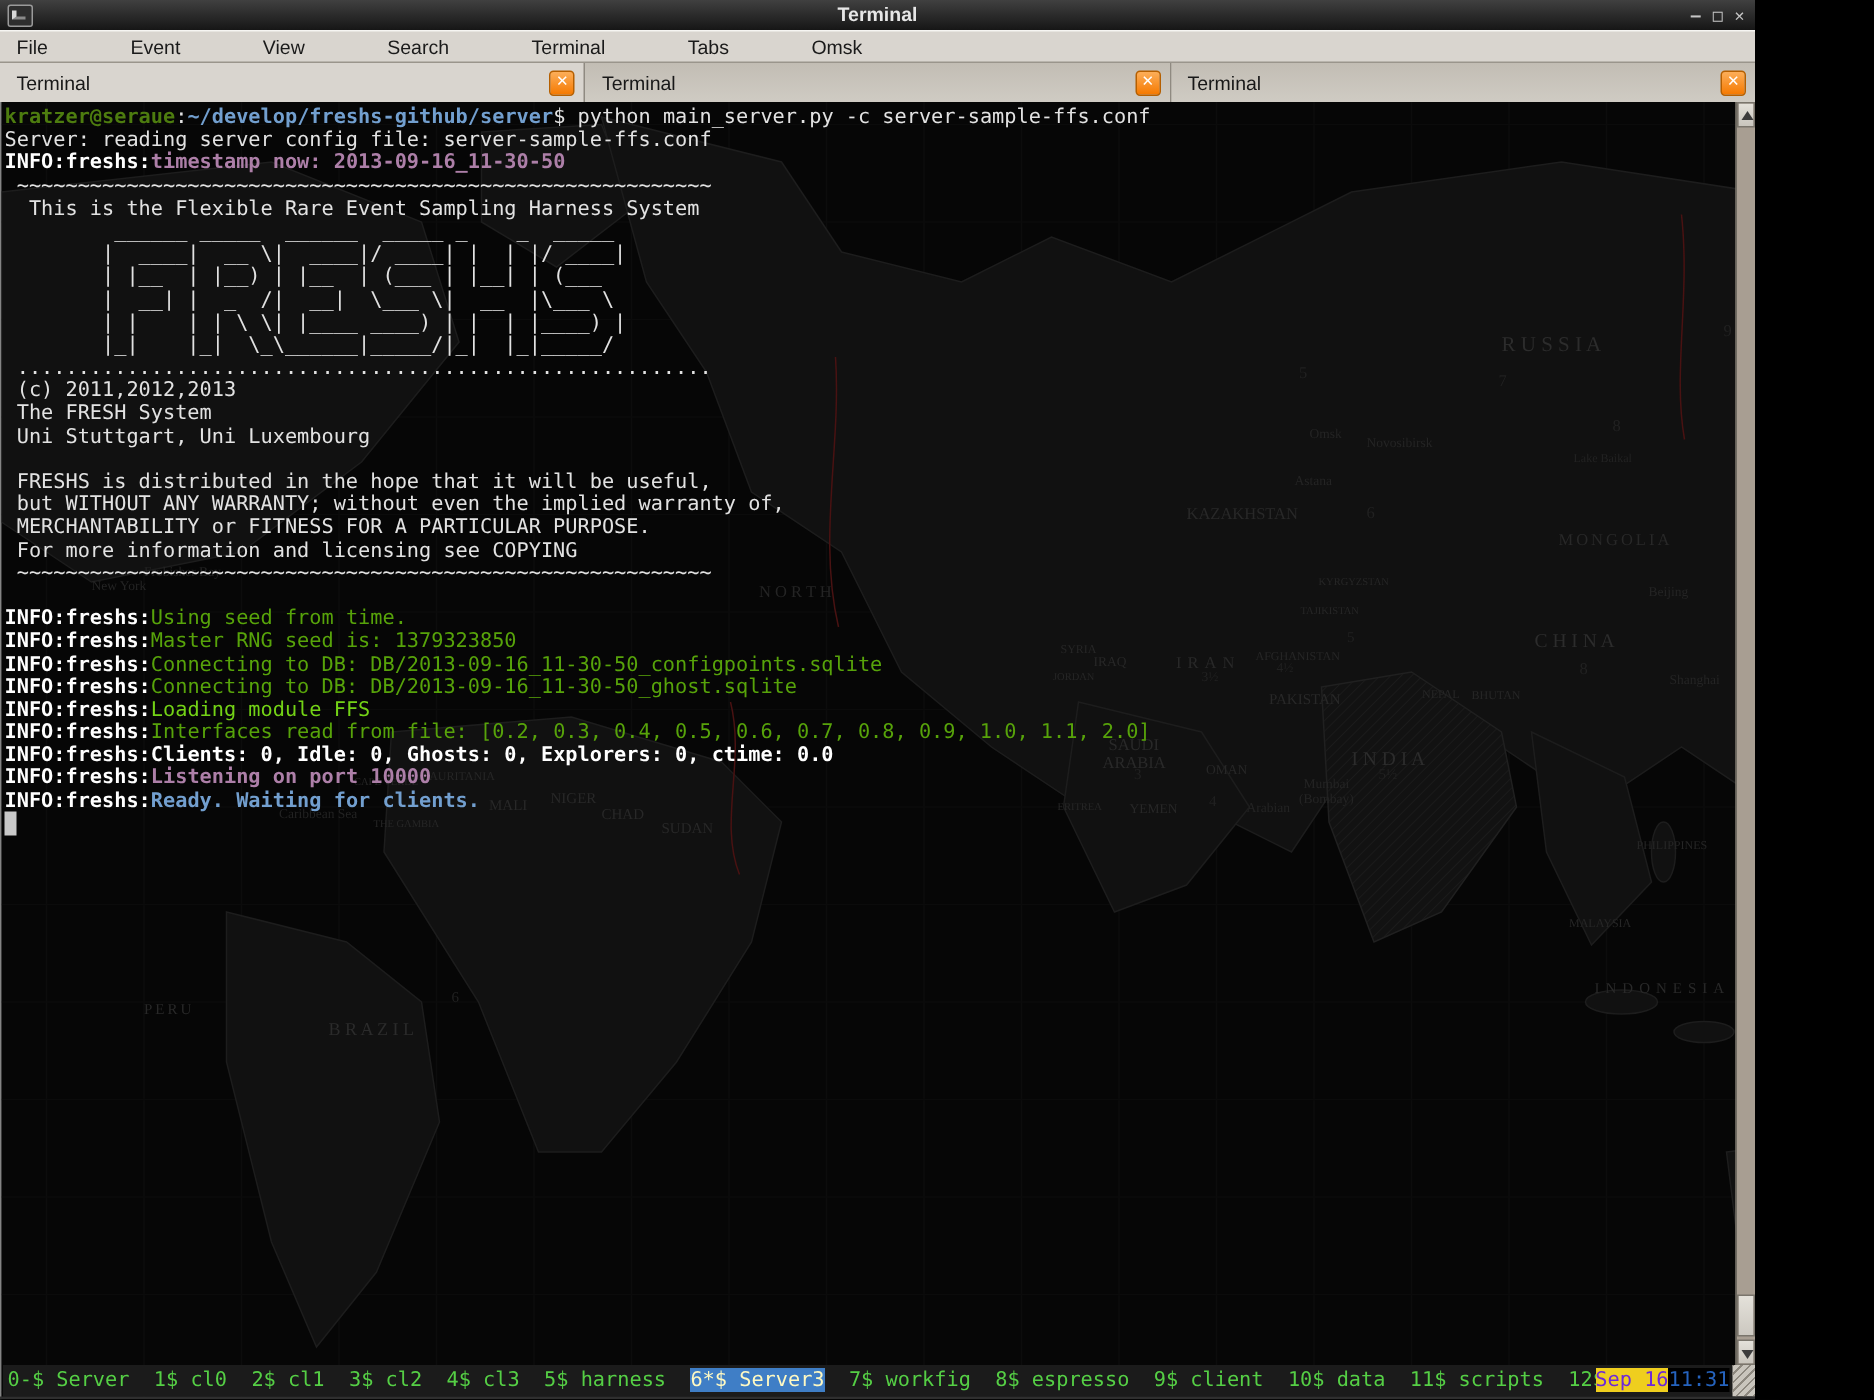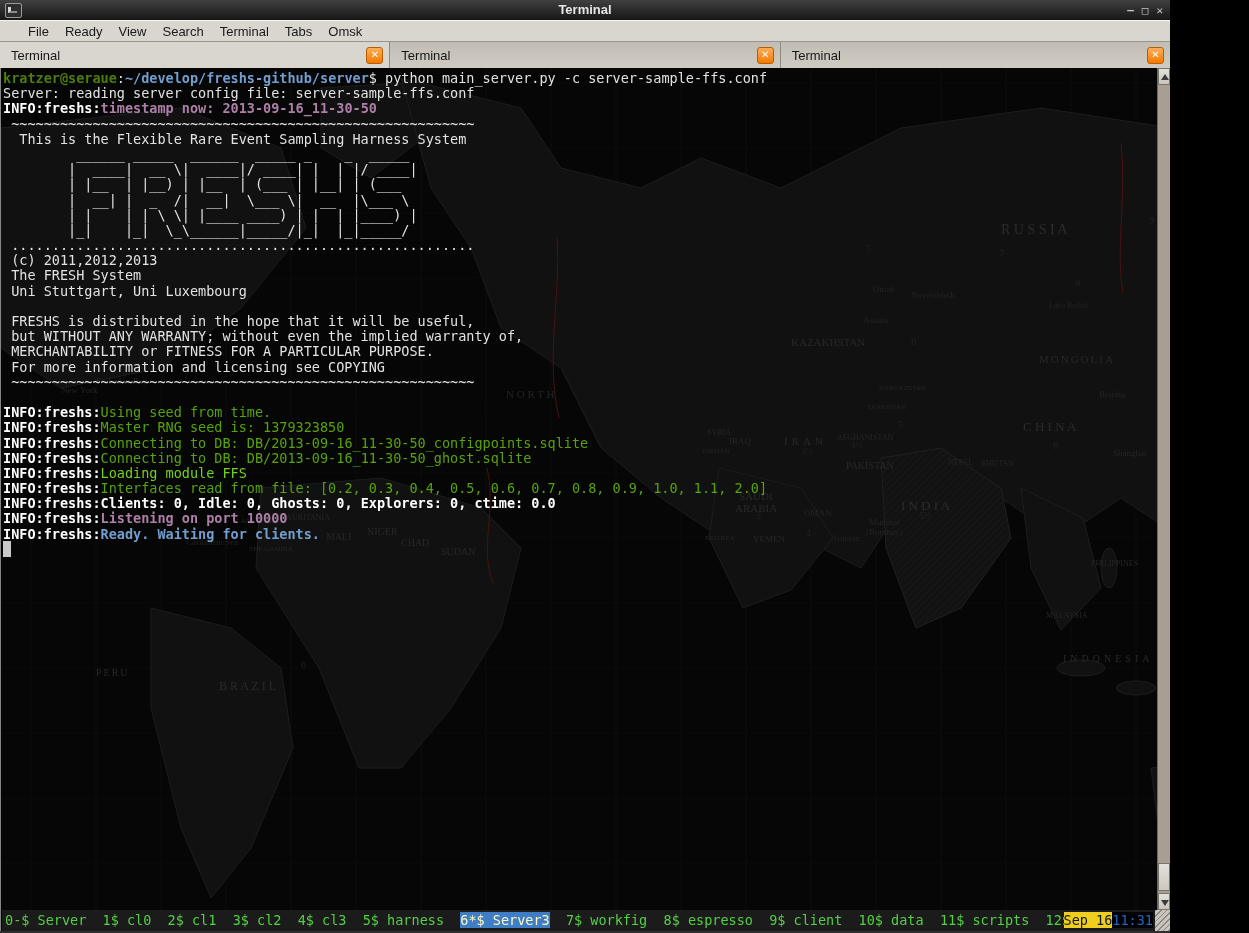--- a/index.html
+++ b/index.html
@@ -13,21 +13,21 @@
   .win-icon{width:15px;height:13px;margin-left:5px;background:#2e2e2e;border:1px solid #9a9a9a;
             border-radius:2px;position:relative;z-index:2;}
   .win-icon::after{content:"";position:absolute;left:2px;top:3px;width:6px;height:4px;
             border-left:3px solid #d8d8d8;border-bottom:2px solid #8a8a8a;}
   .win-controls{margin-left:auto;z-index:2;display:flex;gap:8px;padding-right:7px;
             color:#c6c6c6;font-size:11px;font-weight:bold;font-family:"DejaVu Sans Mono",monospace;}
   .win-controls span{cursor:default;}
   
   .menubar{height:22px;background:#d9d5cf;border-top:1px solid #f6f5f2;
            border-bottom:1px solid #9a958c;display:flex;align-items:center;
-           font-size:13px;color:#1a1a1a;padding-left:20px;box-sizing:border-box;}
+           font-size:13px;color:#1a1a1a;padding-left:3px;box-sizing:border-box;gap:39px;}
   .menu-item{padding:2px 8px;}
   
   .tabbar{height:26px;display:flex;background:#b9b4ab;box-sizing:border-box;}
   .tab{flex:1;display:flex;align-items:center;padding:0 6px 0 11px;font-size:13px;color:#181818;
        border-right:1px solid #8f8a81;background:linear-gradient(#c2bdb4,#cfcbc3);box-sizing:border-box;}
   .tab:last-child{border-right:none;}
   .tab.active{background:#d9d5cf;}
   .tab-label{flex:1;}
   .tab-close{width:15px;height:15px;background:linear-gradient(#fcae59,#f57900);
        border:1px solid #b55f00;border-radius:3px;color:#fff;font-size:10px;line-height:13px;
@@ -48,21 +48,21 @@
   .s-gb2{color:#73d216;font-weight:normal;}
   .s-pu{color:#ad7fa8;font-weight:bold;}
   .s-cursor{background:#c9c9c9;color:#060606;}
   
   .statusbar{position:absolute;left:1px;right:13px;bottom:2px;height:21px;background:#1b1b1b;
         font-family:"DejaVu Sans Mono",monospace;font-size:13.5px;line-height:21px;
         color:#55cf45;white-space:pre;display:flex;overflow:hidden;}
   .sb-left{flex:1;padding-left:3px;overflow:hidden;}
   .sb-win.sel{background:#3f7ec6;color:#fef9c3;}
   .sb-right{padding-right:4px;}
-  .sb-date{background:#efce1e;color:#0f172a;}
+  .sb-date{background:#efce1e;color:#6d28d9;}
   .sb-time{background:#000000;color:#2563be;}
   .bottom-edge{position:absolute;left:0;right:0;bottom:0;height:2px;background:#2f2f2f;}
   
   .scrollbar{position:absolute;top:68px;right:0;bottom:23px;width:13px;background:#a89e92;
         border-left:1px solid #6f6a61;box-sizing:border-box;}
   .sb-btn{position:absolute;left:0;width:12px;height:17px;background:linear-gradient(#e4e1da,#c9c5bd);
         border:1px solid #7a756c;box-sizing:border-box;}
   .sb-btn.up{top:0;}
   .sb-btn.down{bottom:0;}
   .sb-btn::after{content:"";position:absolute;left:2px;}
@@ -85,21 +85,21 @@
     <div class="win-title">Terminal</div>
     <div class="win-controls">
       <span>–</span>
       <span>□</span>
       <span>✕</span>
     </div>
   </div>
 
   <div class="menubar">
       <span class="menu-item">File</span>
-      <span class="menu-item">Ready</span>
+      <span class="menu-item">Event</span>
       <span class="menu-item">View</span>
       <span class="menu-item">Search</span>
       <span class="menu-item">Terminal</span>
       <span class="menu-item">Tabs</span>
       <span class="menu-item">Omsk</span>
     </div>
 
   <div class="tabbar">
       <div class="tab active">
         <span class="tab-label">Terminal</span>

